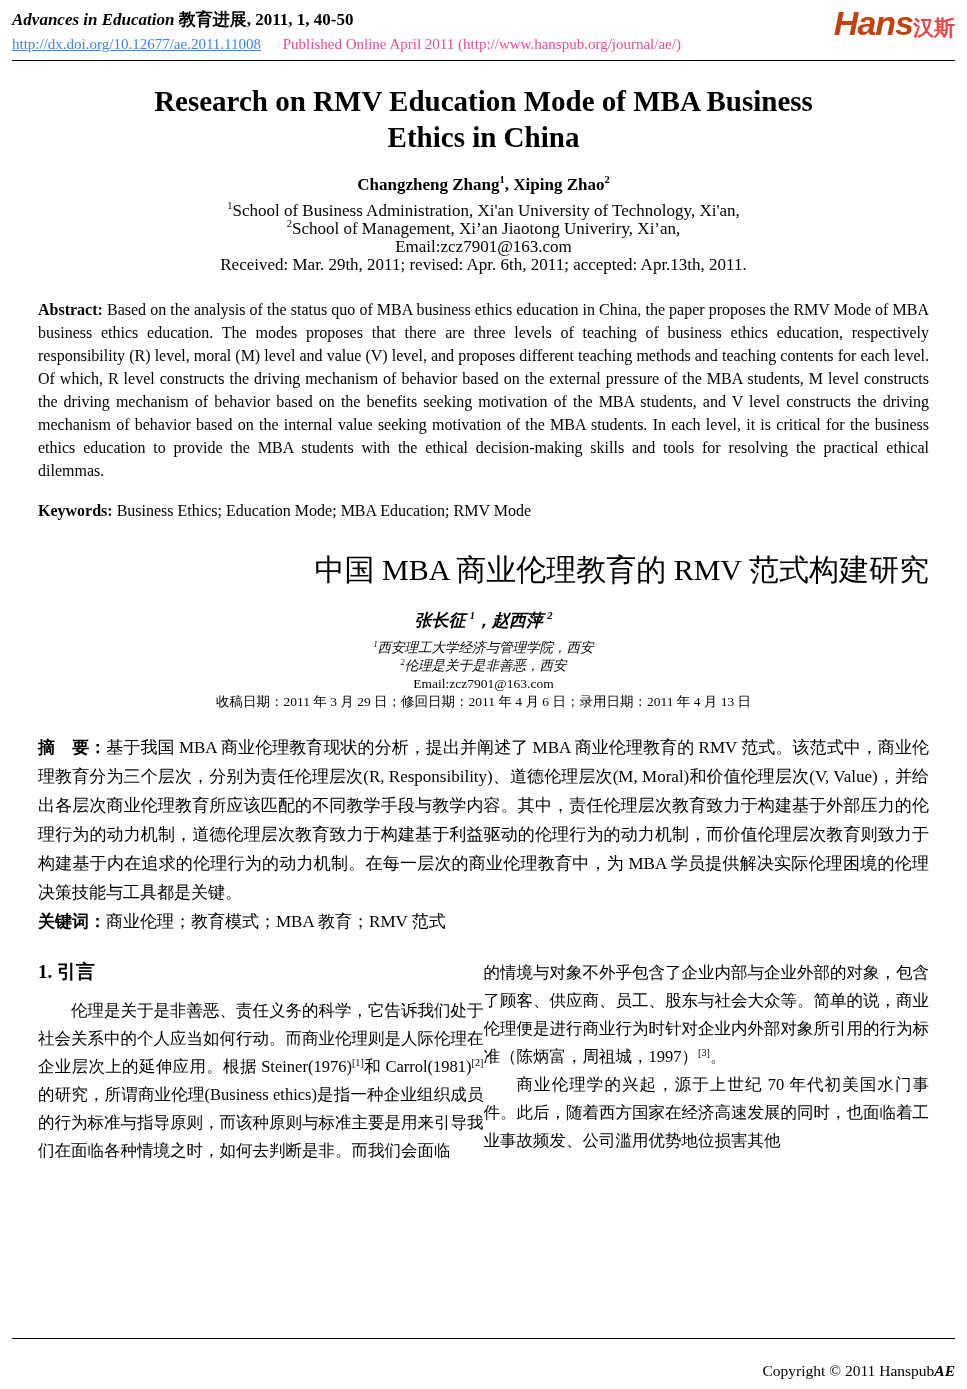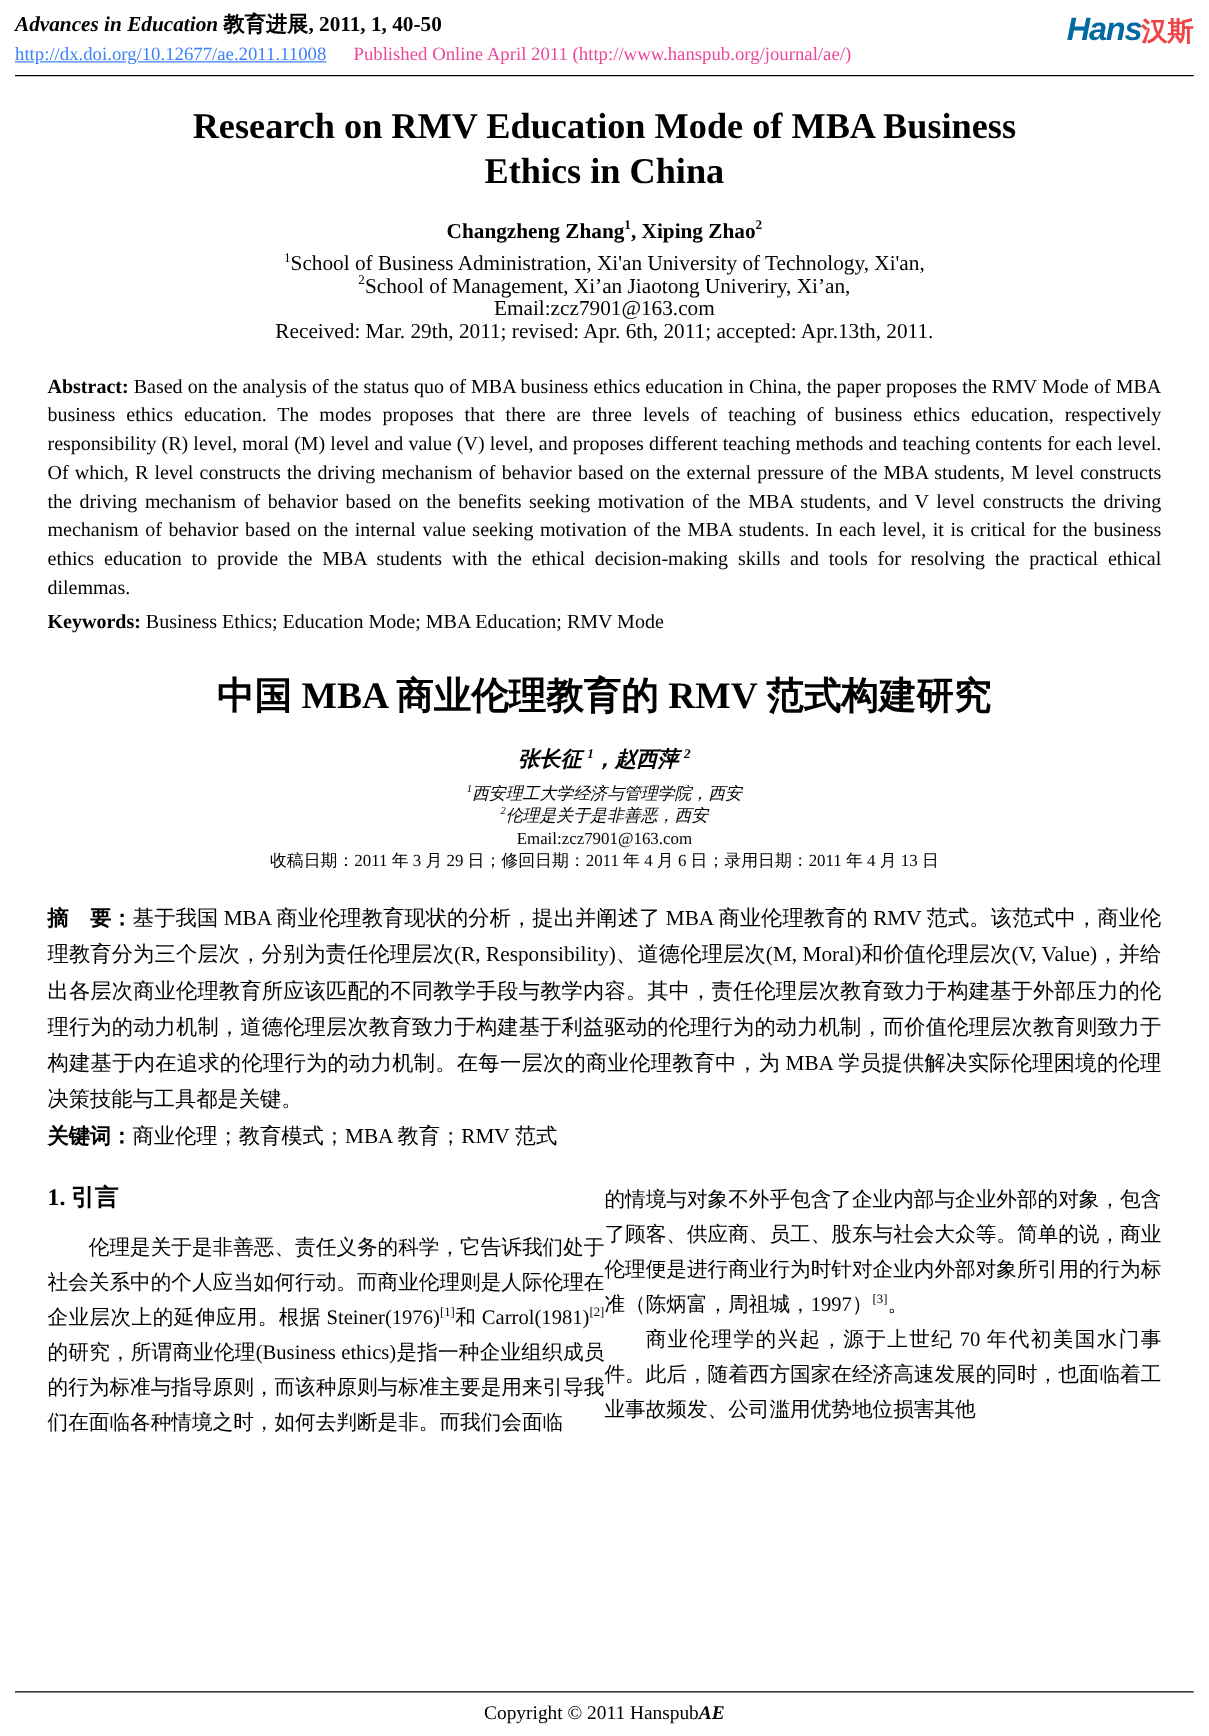--- a/index.html
+++ b/index.html
@@ -10,49 +10,49 @@
     font-family:"Liberation Serif","DejaVu Serif",serif;
   }
   
   .hdr{position:relative;padding-right:130px}
   .hdr-line1{font-size:17px;line-height:23px;font-weight:bold}
   .jname{font-style:italic}
   .hdr-line2{font-size:15px;line-height:20px;margin-top:3px;font-weight:normal}
   .doi{color:#3b82f6;text-decoration:underline;cursor:pointer}
   .pub{margin-left:18px;color:#ec4899}
   .logo{position:absolute;top:2px;right:0;font-family:"Liberation Sans","DejaVu Sans",sans-serif;white-space:nowrap;line-height:26px}
-  .logo-hans{color:#0369a1;font-weight:bold;font-style:italic;font-size:26px;letter-spacing:-1px}
+  .logo-hans{color:#c2410c;font-weight:bold;font-style:italic;font-size:34px;letter-spacing:-1px}
   .logo-cn{color:#ef4444;font-weight:bold;font-size:21px}
   .hdr-rule{border-top:1.5px solid #000;margin-top:6px}
   
   .content{padding:0 26px}
   .title-en{margin:22px auto 0;max-width:740px;text-align:center;font-size:29px;font-weight:bold;line-height:36px}
   .authors{margin-top:18px;text-align:center;font-size:17px;font-weight:bold;line-height:23px}
   .affils{margin-top:6px;text-align:center;font-size:17px;line-height:18px}
   .abstract{margin-top:24px;font-size:16px;line-height:23px;text-align:justify}
   .lbl{font-weight:bold}
-  .kw{margin-top:4px;font-size:16px;line-height:23px}
-  .title-cn{margin-top:28px;text-align:center;font-size:30px;font-weight:bold;line-height:40px}
+  .kw{margin-top:17px;font-size:16px;line-height:23px}
+  .title-cn{margin-top:28px;text-align:right;font-size:30px;font-weight:normal;line-height:40px}
   .authors-cn{margin-top:19px;text-align:center;font-size:17px;font-weight:bold;font-style:italic;line-height:24px}
   .affils-cn{margin-top:6px;text-align:center;font-size:13.5px;line-height:18px}
   .aff-it{font-style:italic}
   .abstract-cn{margin-top:22px;font-size:17px;line-height:29px;text-align:justify}
   .kw-cn{font-size:17px;line-height:29px}
   
   .columns{display:flex;margin-top:23px}
   .col{flex:1;font-size:16.5px;line-height:28px;text-align:justify}
   .sec-heading{font-size:19px;font-weight:bold;line-height:26px;margin-bottom:12px;text-align:left}
   .col p{margin:0}
   .indent{text-indent:2em}
   sup{font-size:0.62em;line-height:0;vertical-align:super}
   
   .footer{
     position:absolute;left:12px;right:12px;bottom:8px;
-    border-top:1.5px solid #000;padding-top:7px;
-    display:flex;justify-content:center;align-items:baseline;
+    border-top:1.5px solid #000;padding-top:22px;
+    display:flex;justify-content:flex-end;align-items:baseline;
     font-size:15.5px;line-height:20px;
   }
   .ae{font-weight:bold;font-style:italic}
 </style>
 </head>
 <body>
 
 <div class="page">
 
   <header class="hdr">

